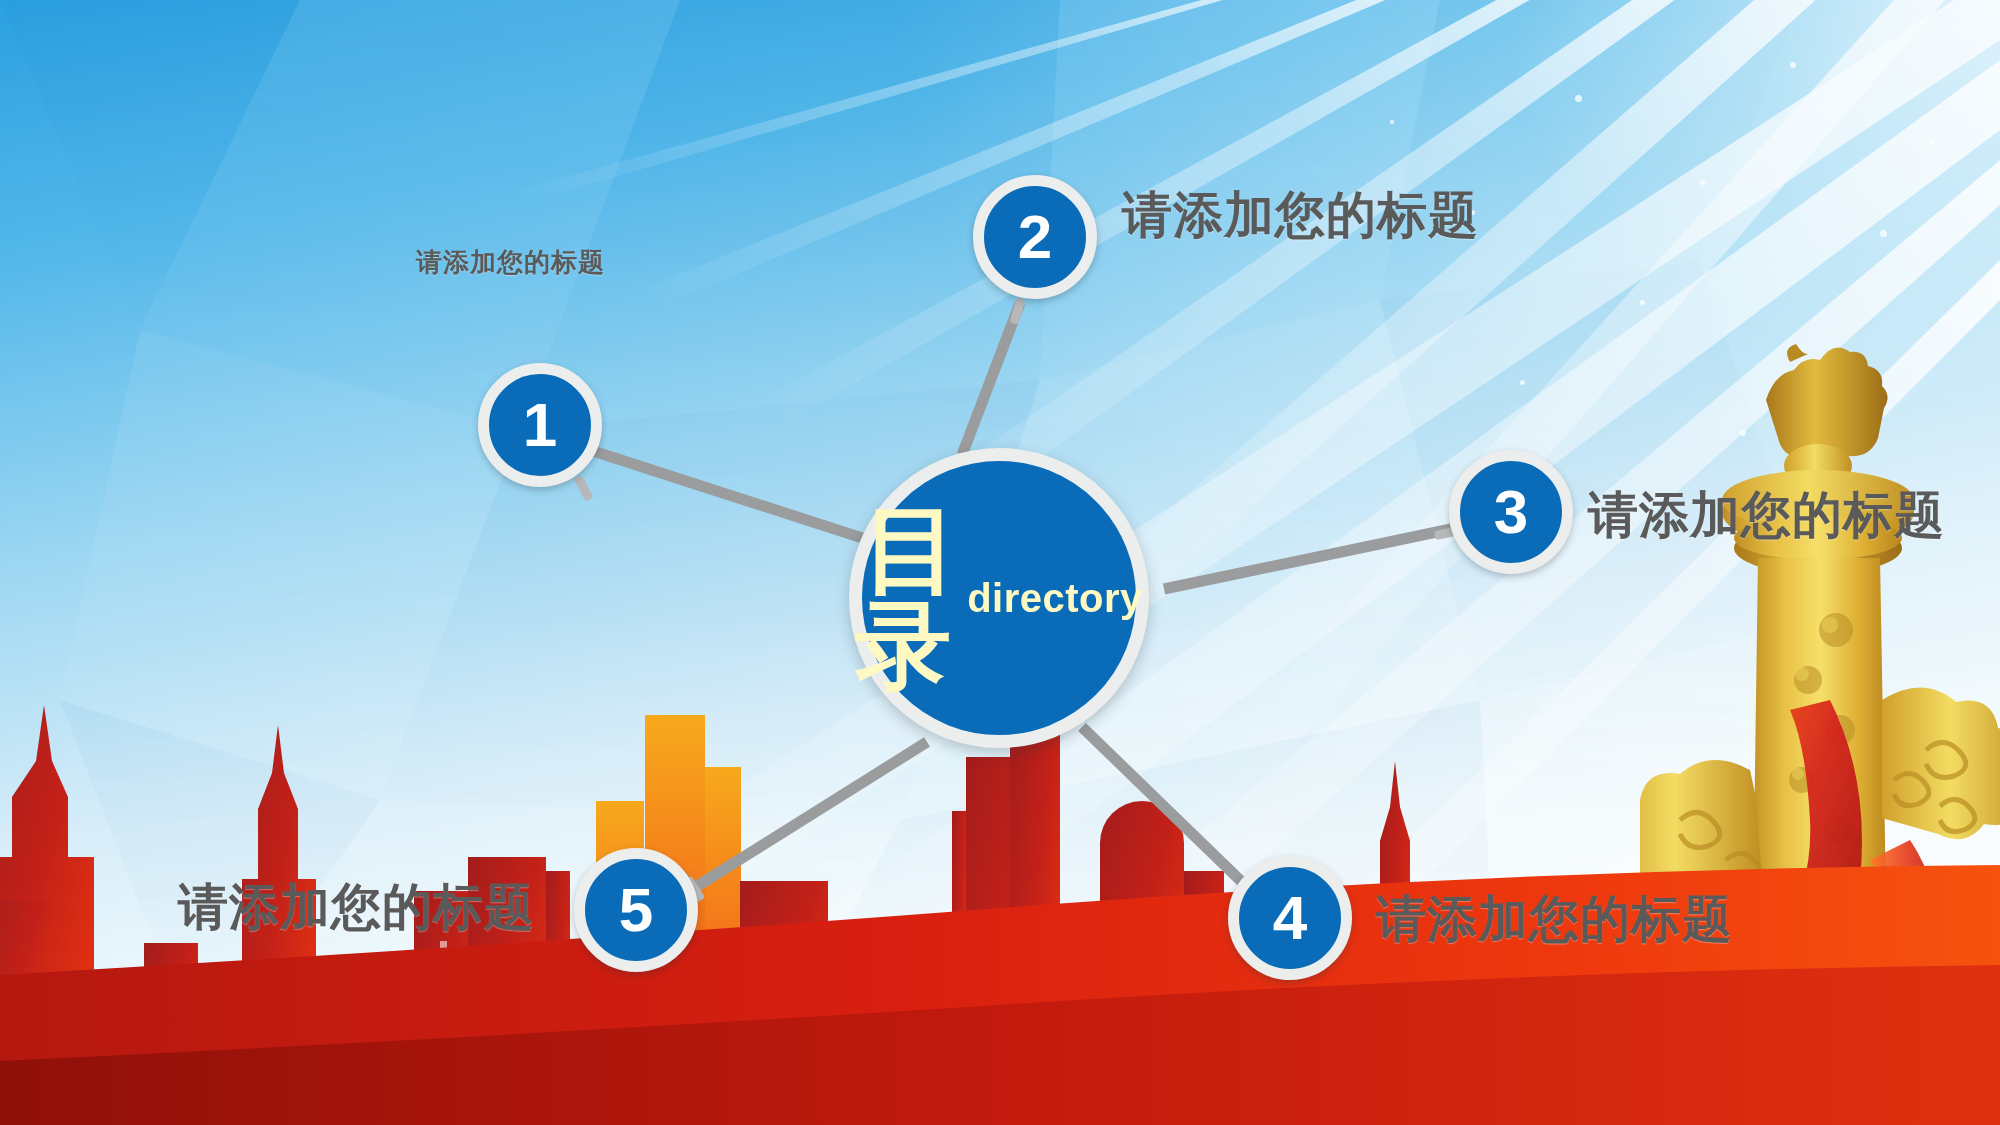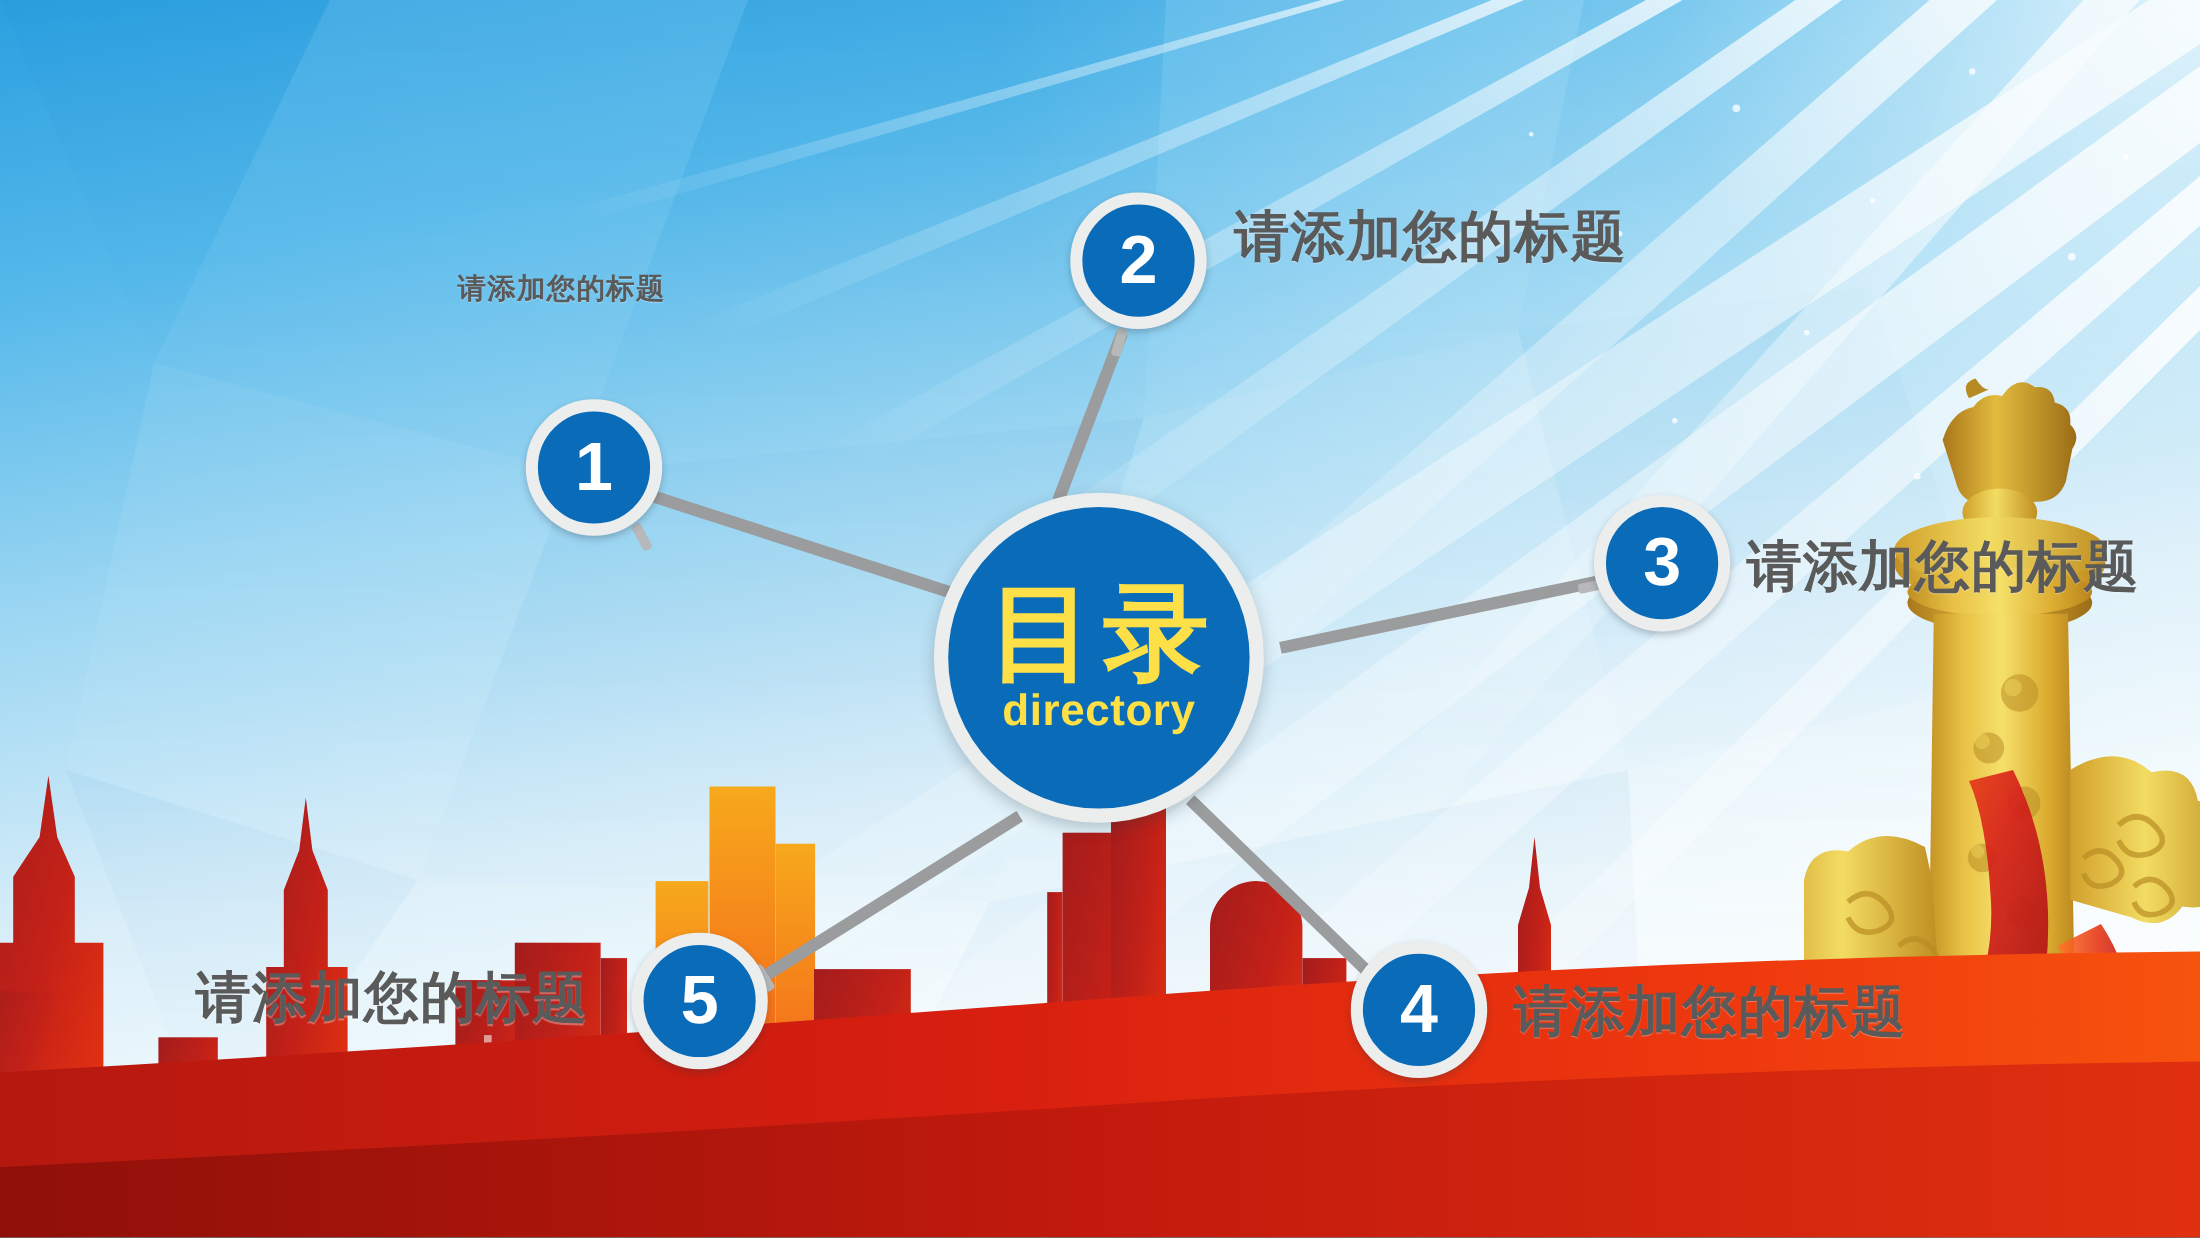--- a/index.html
+++ b/index.html
@@ -62,23 +62,23 @@
     border-radius:3px;
   }
 
   .center-node {
     position:absolute;
     width:300px; height:300px;
     border-radius:50%;
     background:#0a6cb8;
     border:13px solid #eceded;
     box-shadow:0 5px 14px rgba(40,50,60,.25);
-    display:flex; flex-direction:column;
+    display:flex; 
     align-items:center; justify-content:center;
-    color:#fde047;
+    color:#fef9c3;
   }
   .center-cn {
     font-size:96px; font-weight:bold; line-height:1.0;
     letter-spacing:8px; text-indent:8px;
   }
   .center-en {
     font-size:40px; font-weight:bold; line-height:1.1;
     margin-top:0; letter-spacing:.5px;
   }
 

